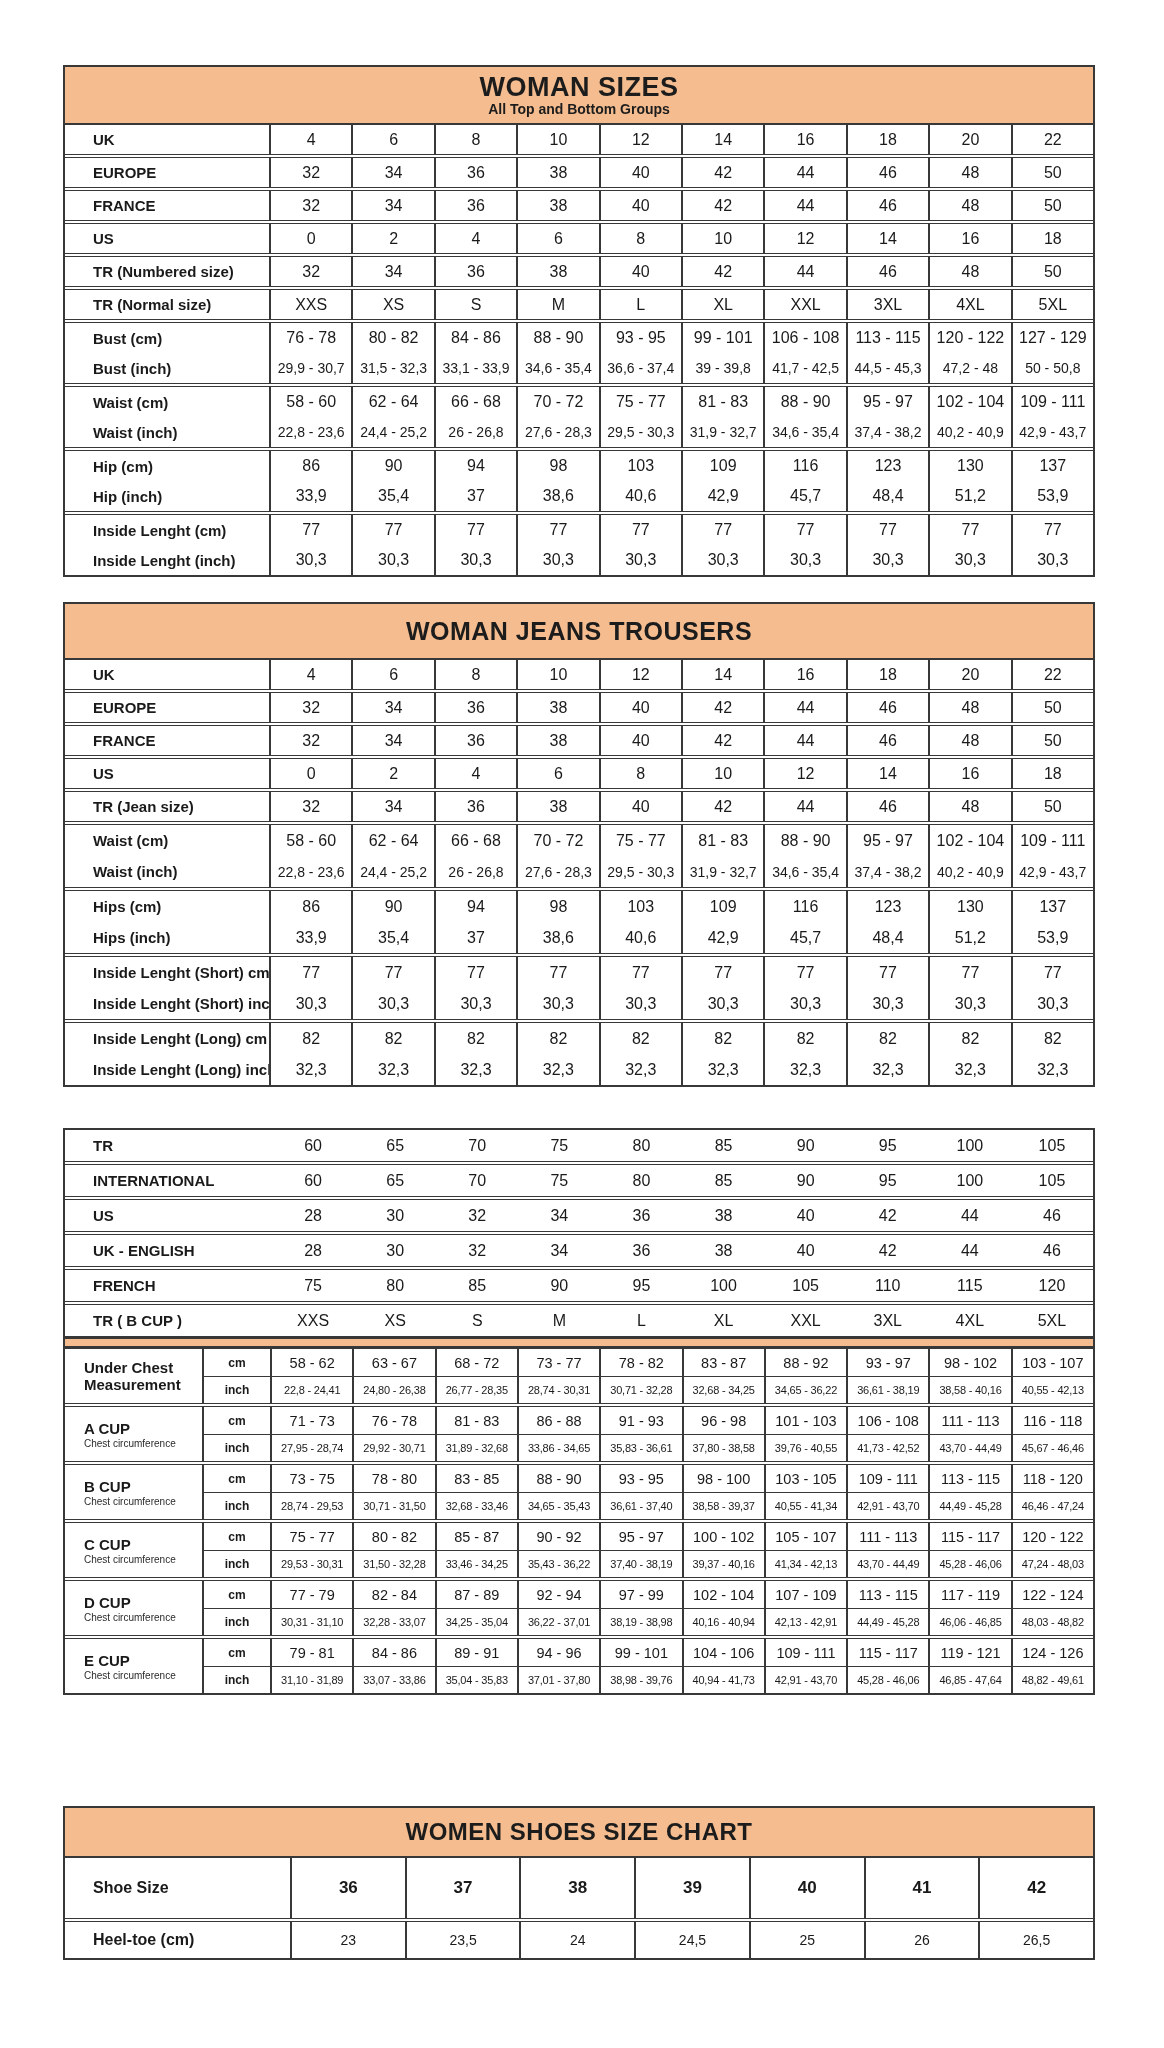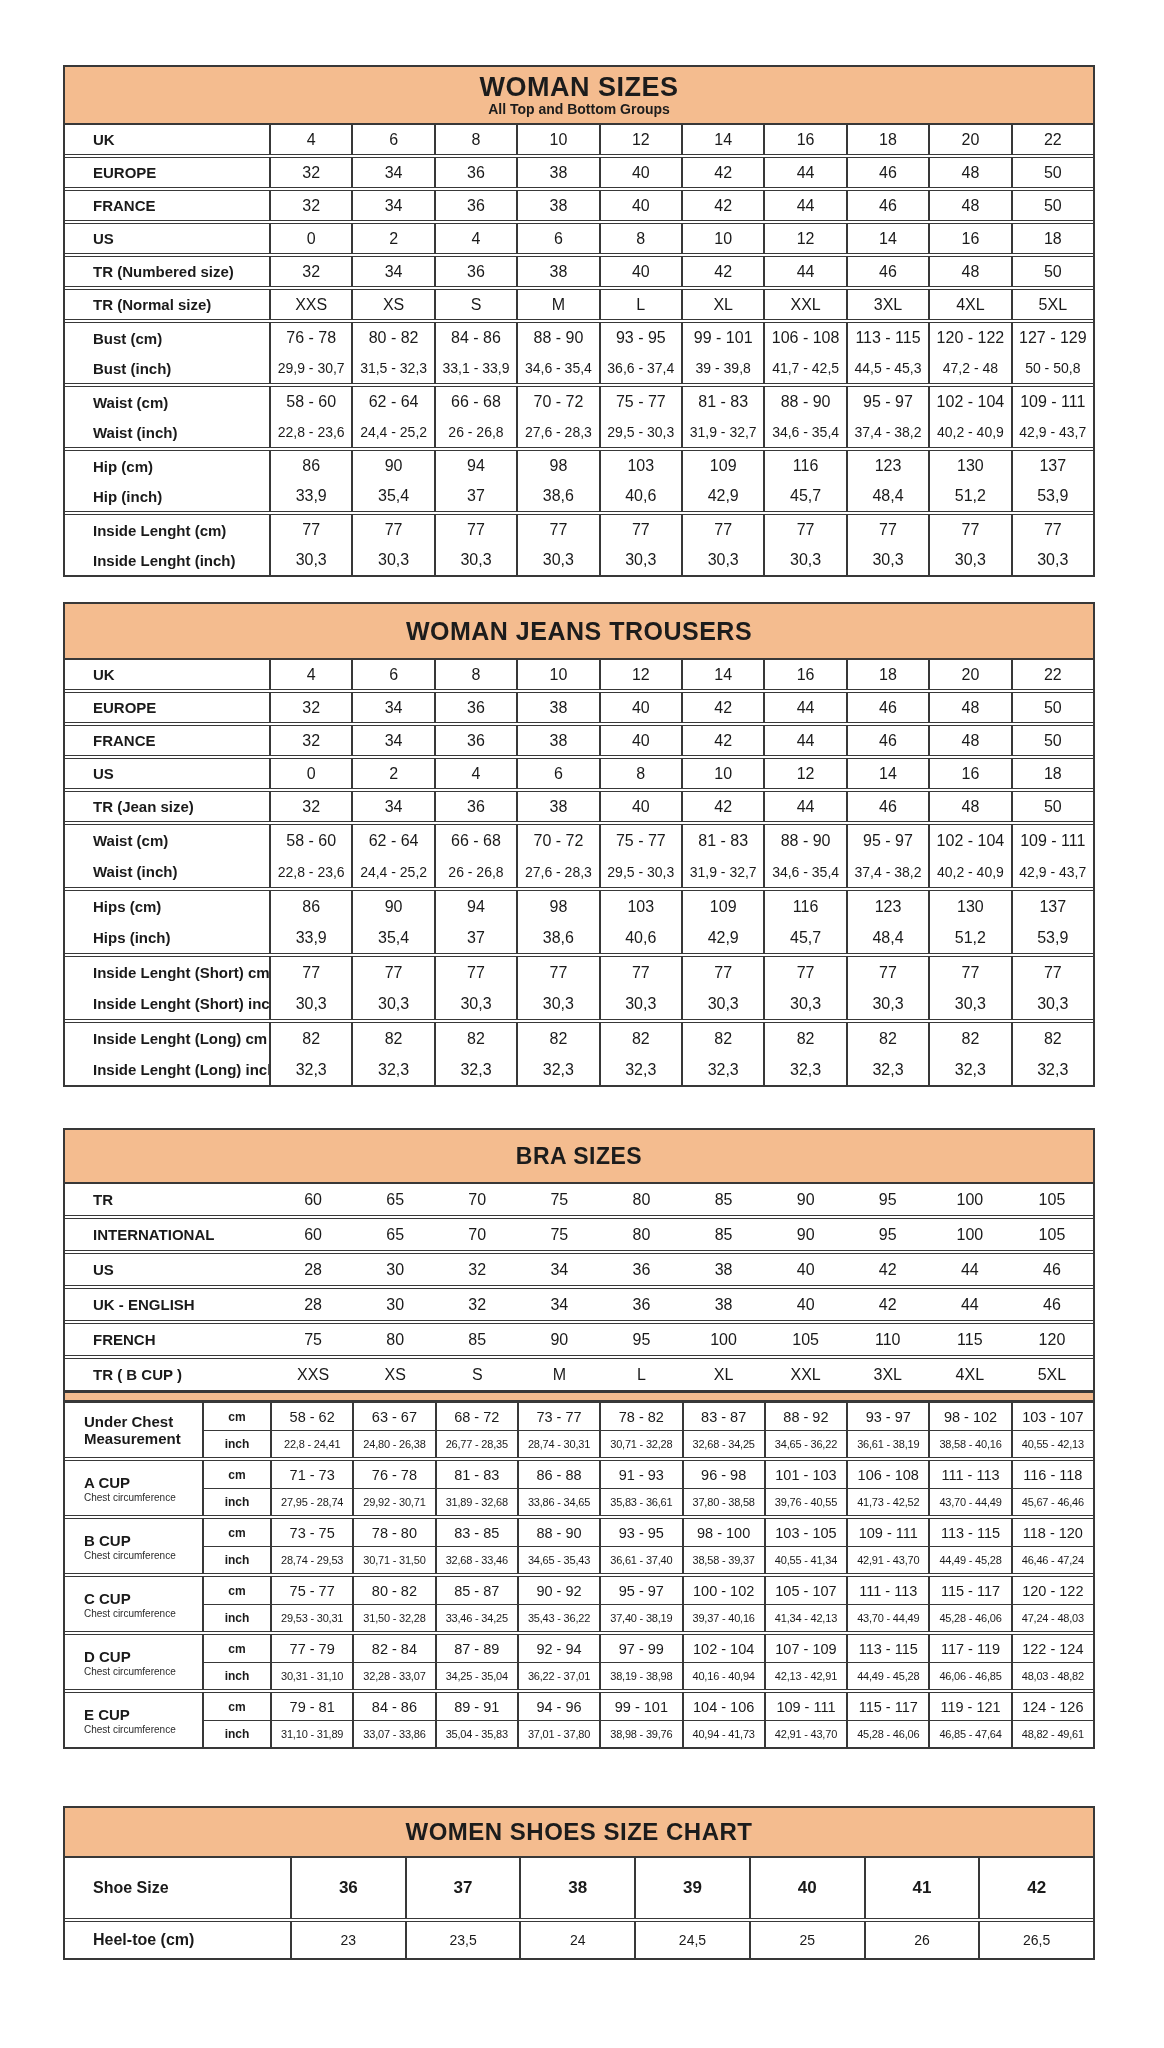--- a/index.html
+++ b/index.html
@@ -465,23 +465,20 @@
             <div class="cell val">32,3</div>
             <div class="cell val">32,3</div>
             <div class="cell val">32,3</div>
             <div class="cell val">32,3</div>
           </div>
         </div>
       </div>
   </section>
 
   <section id="t3" class="tbl">
-    <div class="hdr">
-      <div class="title">BRA SIZES</div>
-    </div>
     <div class="body top">
         <div class="block">
           <div class="row">
             <div class="cell lab">TR</div>
             <div class="cell val">60</div>
             <div class="cell val">65</div>
             <div class="cell val">70</div>
             <div class="cell val">75</div>
             <div class="cell val">80</div>
             <div class="cell val">85</div>

